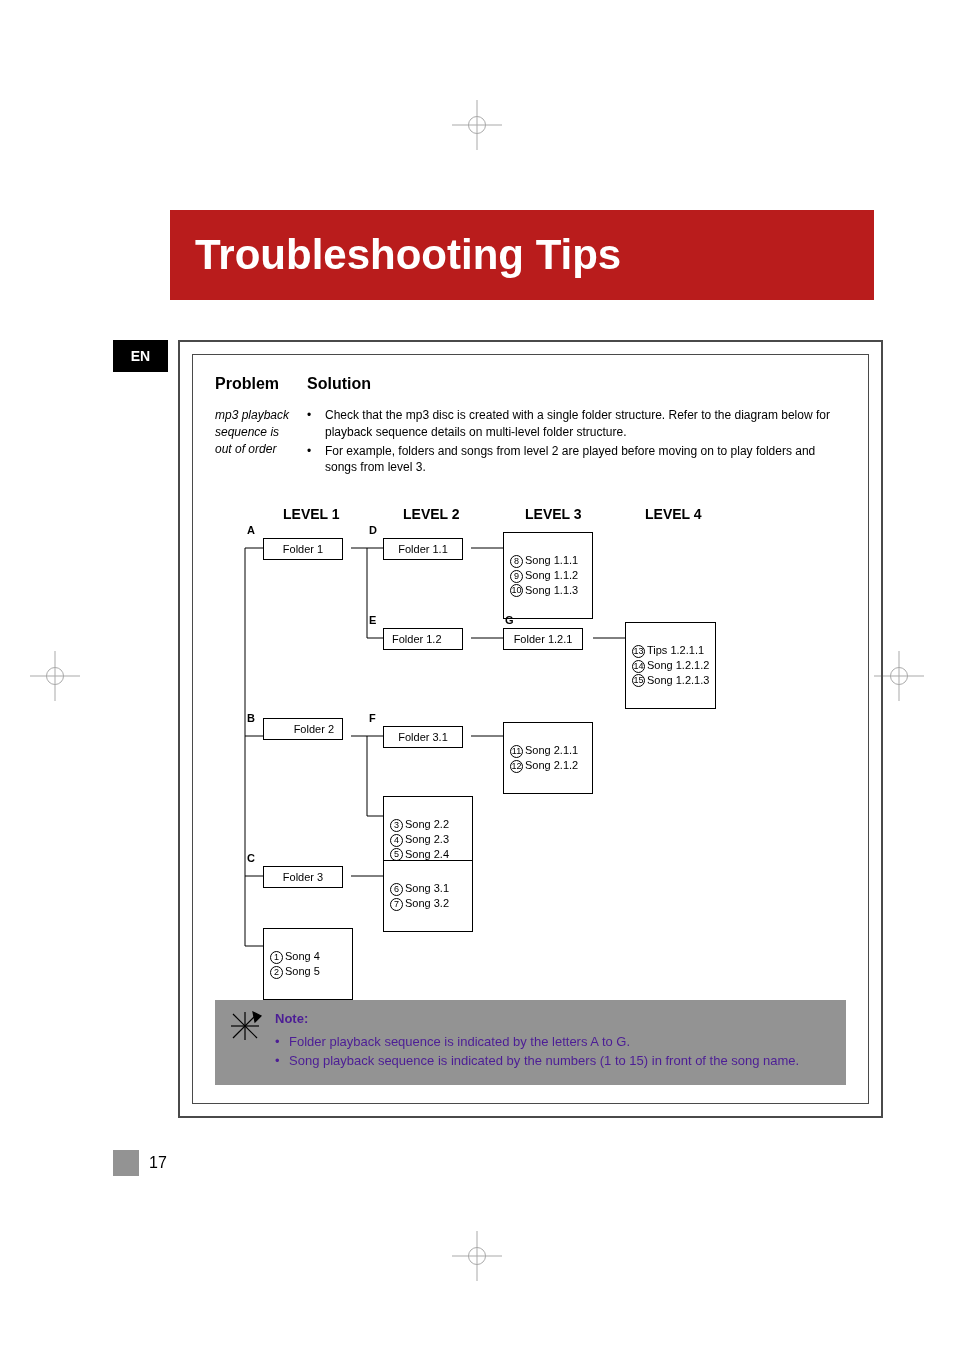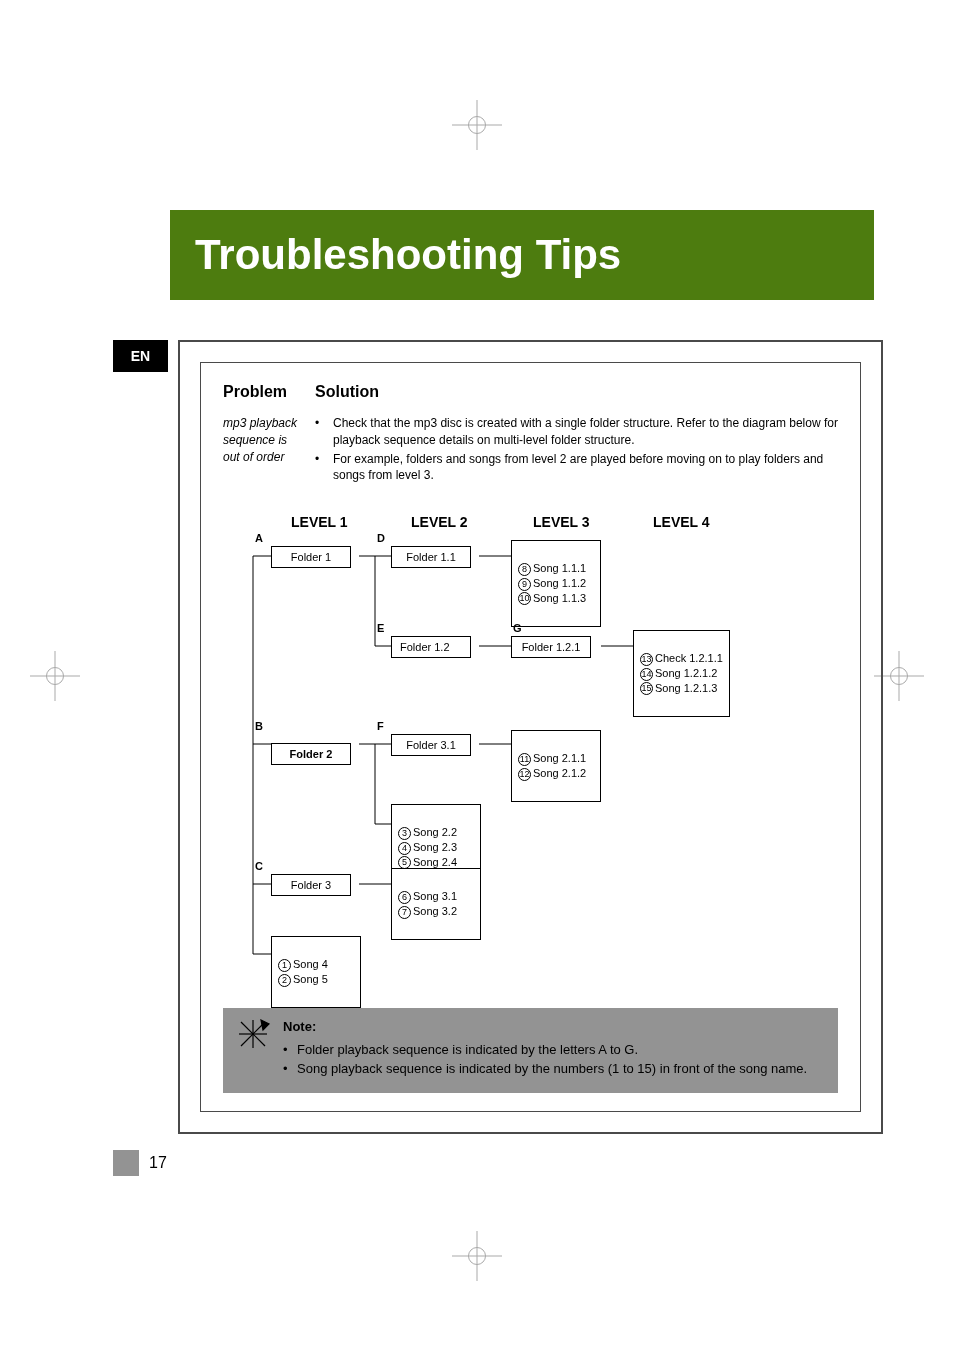--- a/index.html
+++ b/index.html
@@ -106,21 +106,21 @@
     border-radius: 50%;
     transform: translate(-50%, -50%);
   }
 
   .title-bar {
     position: absolute;
     top: 210px;
     left: 170px;
     right: 80px;
     height: 90px;
-    background: #4d7c0f;
+    background: #b91c1c;
     display: flex;
     align-items: center;
     padding-left: 25px;
   }
   .title-bar h1 {
     color: #fff;
     font-size: 42px;
     font-weight: bold;
   }
 
@@ -141,21 +141,21 @@
 
   .content-frame {
     position: absolute;
     top: 340px;
     left: 178px;
     width: 705px;
     border: 2px solid #4a4a4a;
     padding: 0;
   }
   .inner-frame {
-    margin: 20px;
+    margin: 12px;
     border: 1px solid #4a4a4a;
     padding: 20px 22px 18px 22px;
   }
 
   .header-row {
     display: flex;
     font-weight: bold;
     font-size: 16px;
     margin-bottom: 14px;
   }
@@ -228,21 +228,21 @@
   .diagram svg {
     position: absolute;
     top: 0; left: 0;
     width: 100%; height: 100%;
     pointer-events: none;
   }
   .diagram svg line { stroke: #000; stroke-width: 1; }
 
   .note-block {
     background: #939393;
-    color: #000000;
+    color: #4c1d95;
     padding: 10px 14px 14px 60px;
     margin-top: 14px;
     position: relative;
     font-family: "Comic Sans MS", cursive, sans-serif;
     font-size: 13px;
     line-height: 1.45;
   }
   .note-icon {
     position: absolute;
     left: 10px; top: 6px;
@@ -350,21 +350,21 @@
 
         <line x1="256" y1="230" x2="288" y2="230"></line>
 
         <line x1="136" y1="370" x2="168" y2="370"></line>
       </svg>
 
       <div class="lbl" style="left:32px; top:18px;">A</div>
       <div class="node" style="left:48px; top:32px; text-align:center;">Folder 1</div>
 
       <div class="lbl" style="left:32px; top:206px;">B</div>
-      <div class="node" style="left:48px; top:229px; text-align:center;font-weight:bold;">Folder 2</div>
+      <div class="node" style="left:48px; top:212px; text-align:right;">Folder 2</div>
 
       <div class="lbl" style="left:32px; top:346px;">C</div>
       <div class="node" style="left:48px; top:360px; text-align:center;">Folder 3</div>
 
       <div class="node songs" style="left:48px; top:422px;">
         <div class="songline"><span class="circnum">1</span><span>Song 4</span></div>
         <div class="songline"><span class="circnum">2</span><span>Song 5</span></div>
       </div>
 
       <div class="lbl" style="left:154px; top:18px;">D</div>
@@ -395,21 +395,21 @@
 
       <div class="lbl" style="left:290px; top:108px;">G</div>
       <div class="node" style="left:288px; top:122px; text-align:center;">Folder 1.2.1</div>
 
       <div class="node songs" style="left:288px; top:216px;">
         <div class="songline"><span class="circnum">11</span><span>Song 2.1.1</span></div>
         <div class="songline"><span class="circnum">12</span><span>Song 2.1.2</span></div>
       </div>
 
       <div class="node songs" style="left:410px; top:116px;">
-        <div class="songline"><span class="circnum">13</span><span>Check 1.2.1.1</span></div>
+        <div class="songline"><span class="circnum">13</span><span>Tips 1.2.1.1</span></div>
         <div class="songline"><span class="circnum">14</span><span>Song 1.2.1.2</span></div>
         <div class="songline"><span class="circnum">15</span><span>Song 1.2.1.3</span></div>
       </div>
     </div>
 
     <div class="note-block">
       <svg class="note-icon" viewBox="0 0 40 40">
         <g stroke="#000" stroke-width="1.2" fill="none">
           <line x1="8" y1="32" x2="32" y2="8"></line>
           <line x1="6" y1="20" x2="34" y2="20"></line>

